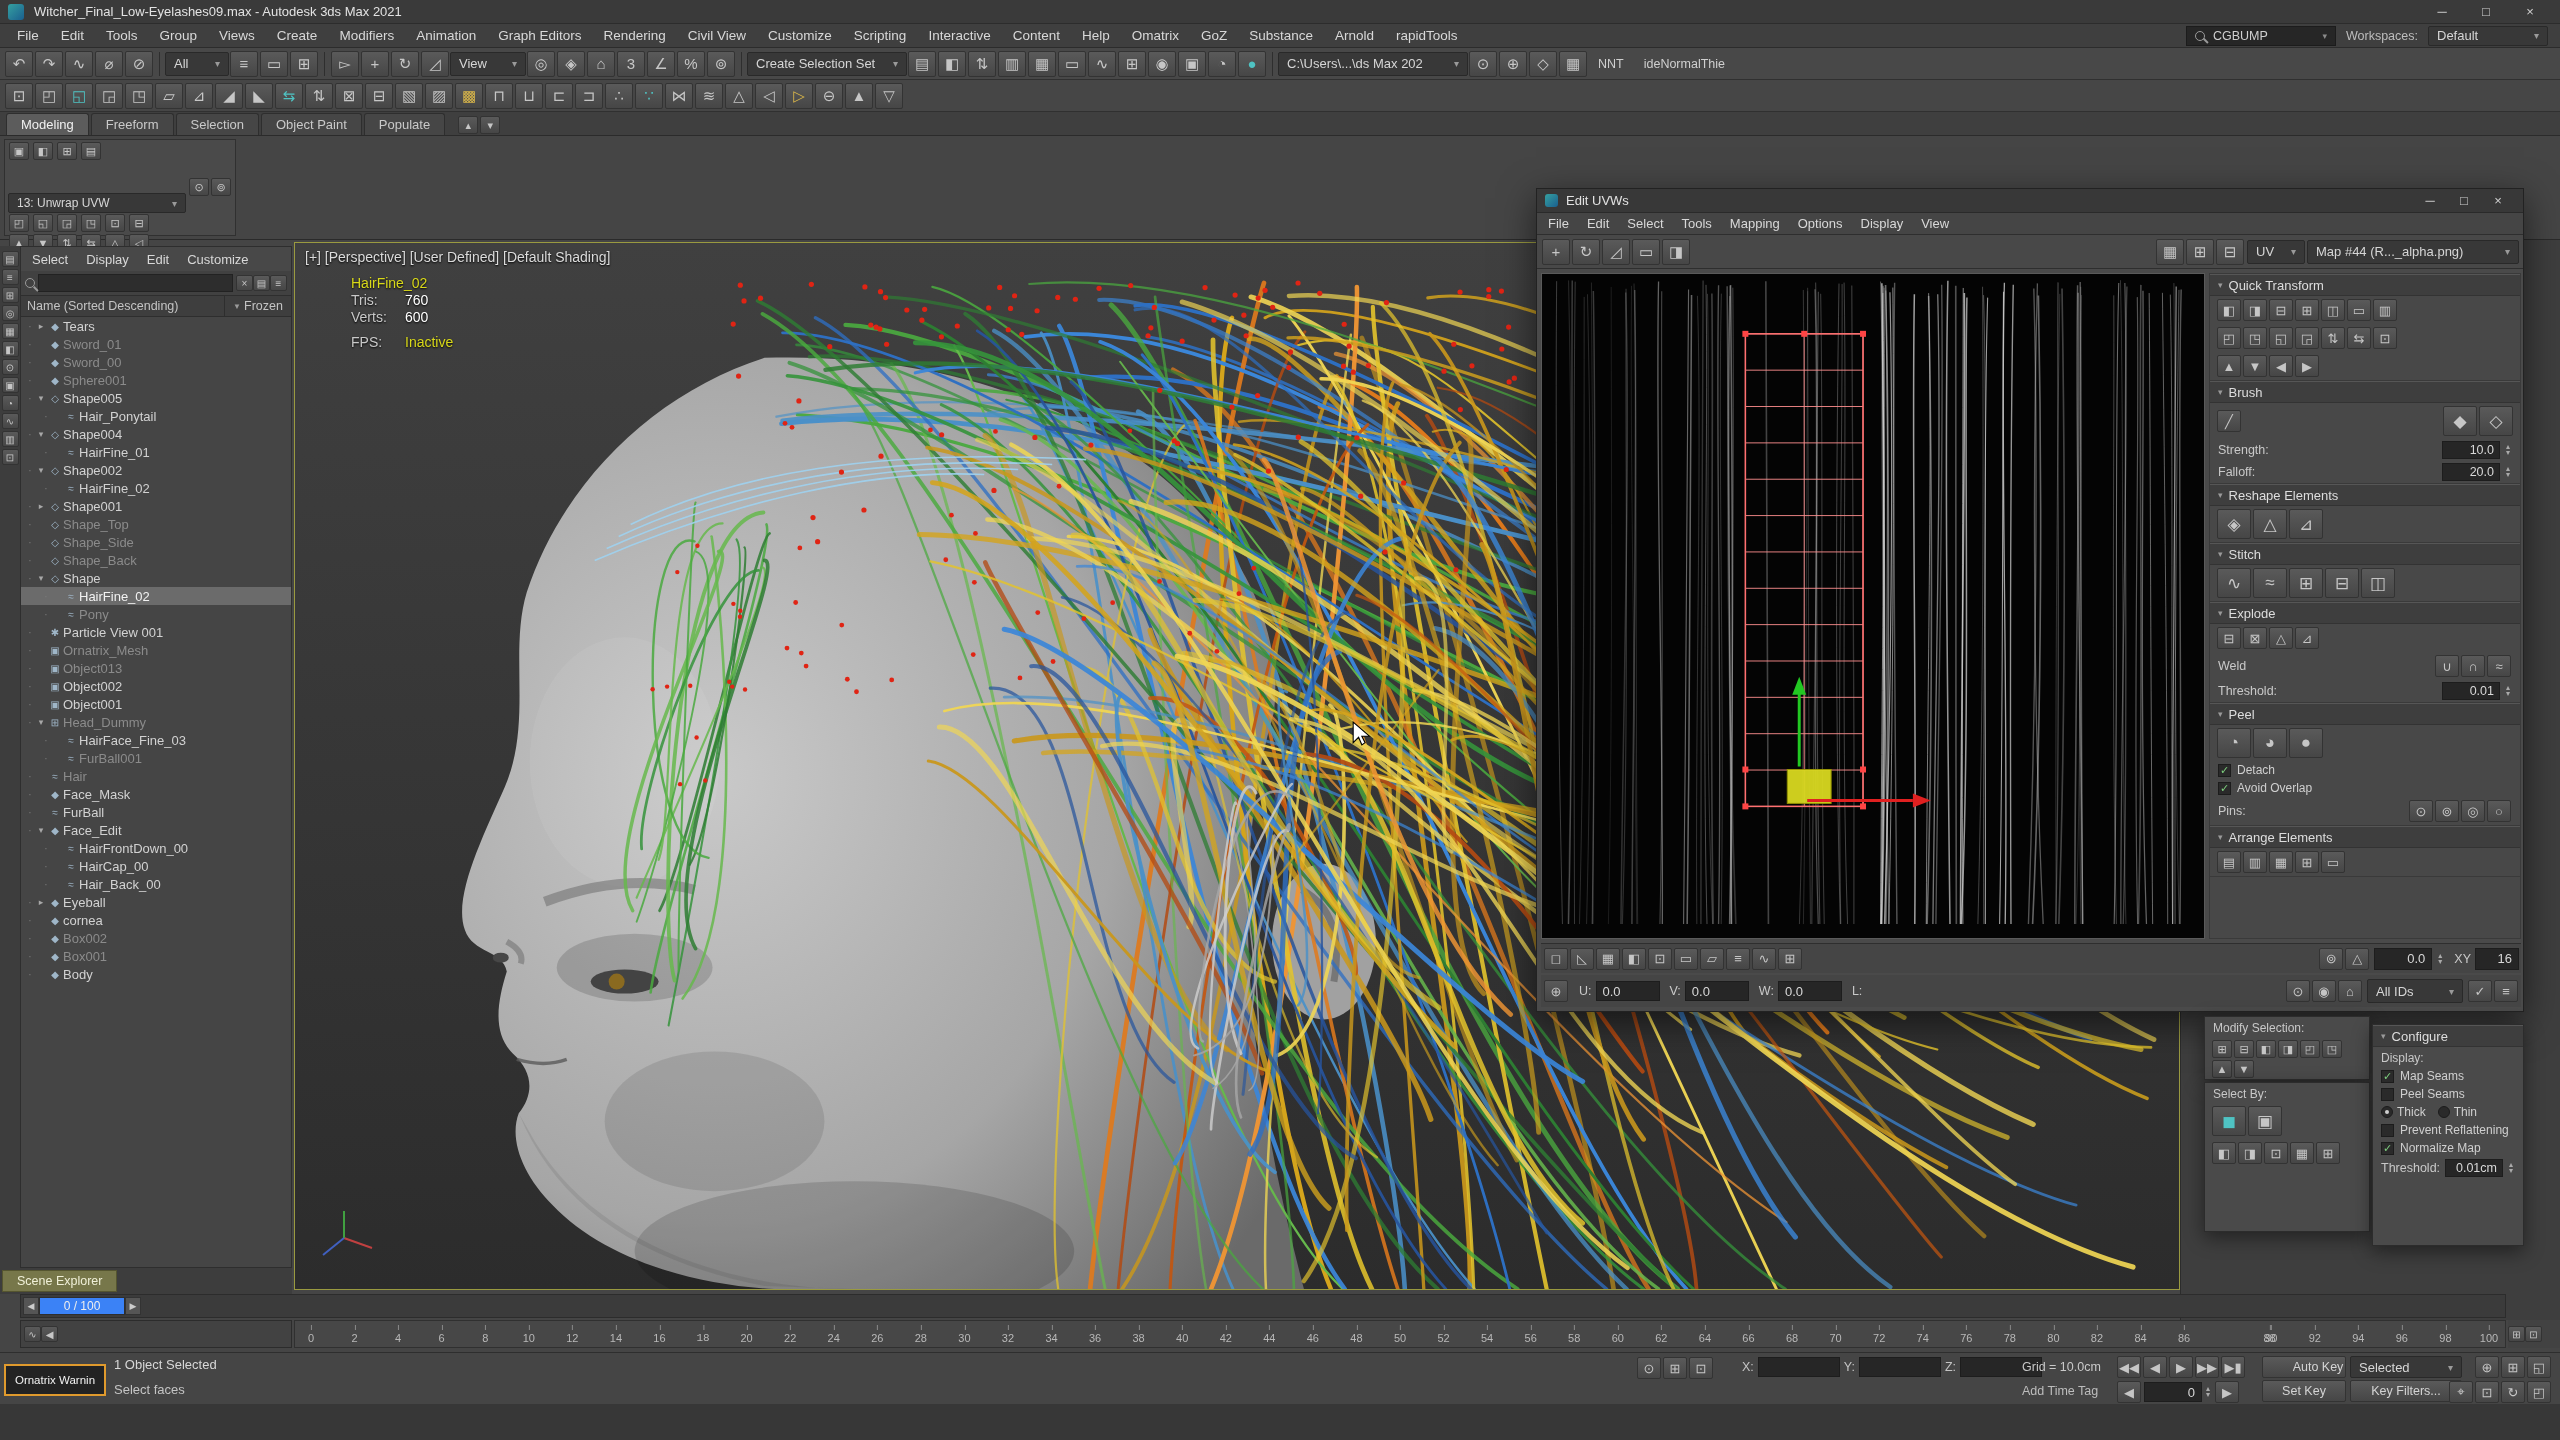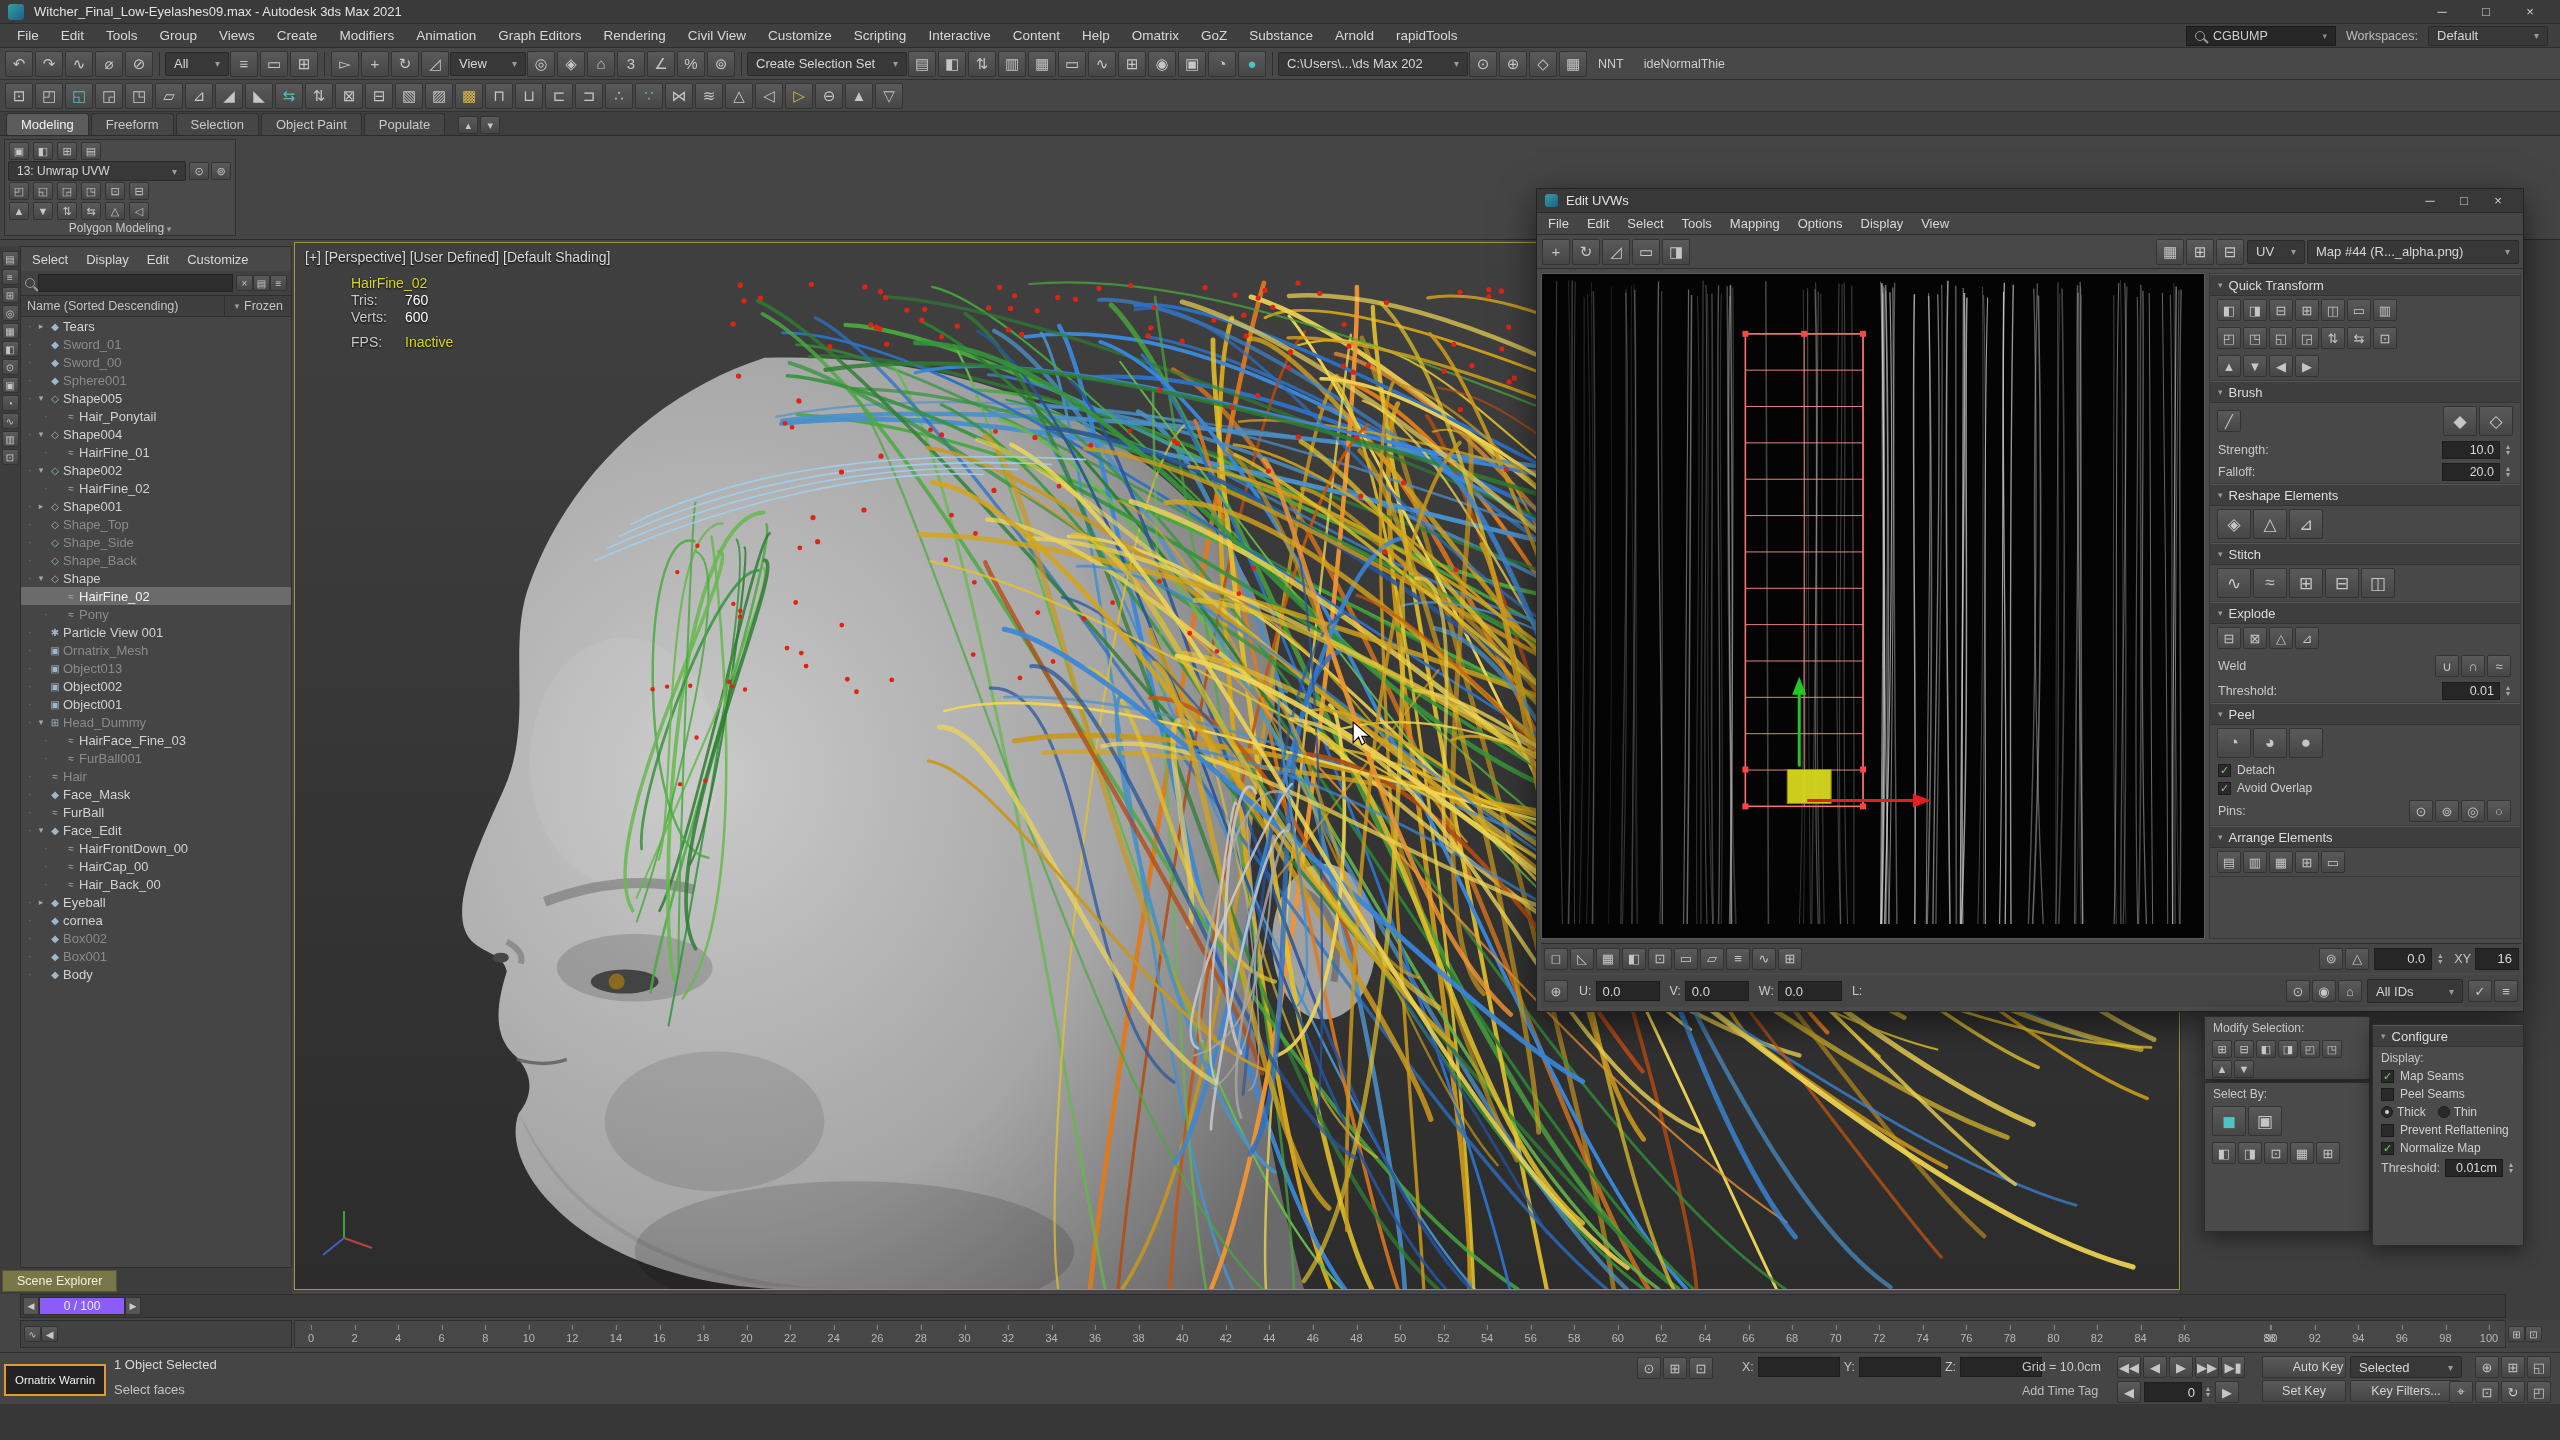--- a/index.html
+++ b/index.html
@@ -40,21 +40,21 @@
 .tb2{left:0;top:80px;width:2560px;height:32px;background:#464646;display:flex;align-items:center;padding:0 4px;border-bottom:1px solid #303030;}
 .tbgroup{display:flex;align-items:center;}
 .tb-text{font-size:12.5px;color:#cfcfcf;padding:0 10px;}
 
 .rtabs{left:0;top:112px;width:2560px;height:24px;background:#3f3f3f;display:flex;align-items:flex-end;padding:0 6px;gap:2px;border-bottom:1px solid #2b2b2b;}
 .rtab{padding:3px 14px;font-size:13px;color:#c9c9c9;background:#464646;border:1px solid #2e2e2e;border-bottom:none;border-radius:3px 3px 0 0;white-space:nowrap;}
 .rtab.active{background:#5c5c5c;color:#f0f0f0;}
 .rbody{left:0;top:136px;width:2560px;height:104px;background:#454545;border-bottom:1px solid #2a2a2a;}
 .pm-block{position:absolute;left:4px;top:3px;width:232px;height:97px;background:#4a4a4a;border:1px solid #303030;display:flex;flex-direction:column;padding:1px 3px;}
 .pm-row{display:flex;align-items:center;gap:2px;}
-.pm-dd{height:20px;font-size:12px;flex:1;}
+.pm-dd{height:20px;font-size:12px;flex:1;margin-top:32px;}
 .pm-footer{margin-top:auto;text-align:center;font-size:12px;color:#c8c8c8;}
 .pm-footer::after{content:" ▾";font-size:9px;color:#999;}
 
 .leftstrip{left:0;top:246px;width:20px;height:1022px;background:#3d3d3d;display:flex;flex-direction:column;align-items:center;padding-top:4px;}
 .explorer{left:20px;top:246px;width:272px;height:1022px;background:#444;border:1px solid #2e2e2e;display:flex;flex-direction:column;overflow:hidden;}
 .sx-menu{display:flex;height:24px;align-items:center;background:#484848;padding:0 2px;flex:none;}
 .sx-menu .menu-item{padding:0 9px;font-size:13px;}
 .sx-search{display:flex;align-items:center;height:24px;gap:3px;padding:0 4px;background:#414141;flex:none;}
 .sfield{flex:1;height:18px;background:#2d2d2d;border:1px solid #222;}
 .sx-cols{display:flex;height:22px;background:#3e3e3e;border-top:1px solid #2e2e2e;border-bottom:1px solid #2e2e2e;font-size:12.5px;color:#c4c4c4;flex:none;}
@@ -67,21 +67,21 @@
 .trow.selected{background:#6b6b6b;color:#f2f2f2;}
 .tdot{width:10px;text-align:center;color:#7a7a7a;font-size:10px;flex:none;}
 .tarrow{width:12px;font-size:9px;color:#a8a8a8;text-align:center;flex:none;}
 .ticon{width:16px;font-size:10px;color:#9fb6c8;text-align:center;flex:none;}
 .tlabel{white-space:nowrap;overflow:hidden;}
 .sx-tabrow{left:0;top:1268px;width:292px;height:26px;background:#3d3d3d;display:flex;align-items:center;}
 .sx-tab{height:22px;margin-left:2px;padding:0 14px;background:#77774a;color:#f0f0d8;font-size:12.5px;display:flex;align-items:center;border:1px solid #55552f;}
 
 .timeslider{left:20px;top:1294px;width:2486px;height:24px;background:#3b3b3b;border:1px solid #2c2c2c;display:flex;align-items:center;padding:0 2px;}
 .ts-btn{width:16px;height:18px;background:#555;border:1px solid #333;color:#ccc;font-size:9px;display:flex;align-items:center;justify-content:center;flex:none;}
-.ts-handle{width:86px;height:18px;background:#8b5cf6;border:1px solid #2e2e2e;color:#eee;font-size:12px;display:flex;align-items:center;justify-content:center;flex:none;}
+.ts-handle{width:86px;height:18px;background:#3b82f6;border:1px solid #2e2e2e;color:#eee;font-size:12px;display:flex;align-items:center;justify-content:center;flex:none;}
 .ruler-left{left:20px;top:1320px;width:272px;height:28px;background:#424242;border:1px solid #2c2c2c;display:flex;align-items:center;padding:0 3px;}
 .ruler{left:294px;top:1320px;width:2212px;height:28px;background:#474747;border:1px solid #303030;}
 #ticks{position:absolute;left:16px;right:16px;top:0;bottom:0;}
 .tick{position:absolute;bottom:3px;transform:translateX(-50%);font-size:11px;color:#b8b8b8;}
 .tick::before{content:"";position:absolute;top:-7px;left:50%;width:1px;height:5px;background:#8a8a8a;}
 .ruler-right{left:2508px;top:1320px;width:52px;height:28px;background:#424242;display:flex;align-items:center;}
 
 .viewport{left:294px;top:242px;width:1886px;height:1048px;background:#333;border:1px solid #9a9a40;overflow:hidden;}
 #vp-svg{position:absolute;inset:0;width:100%;height:100%;}
 .vp-header{position:absolute;left:10px;top:6px;font-size:14px;color:#dcdcdc;text-shadow:0 1px 2px #000;}

